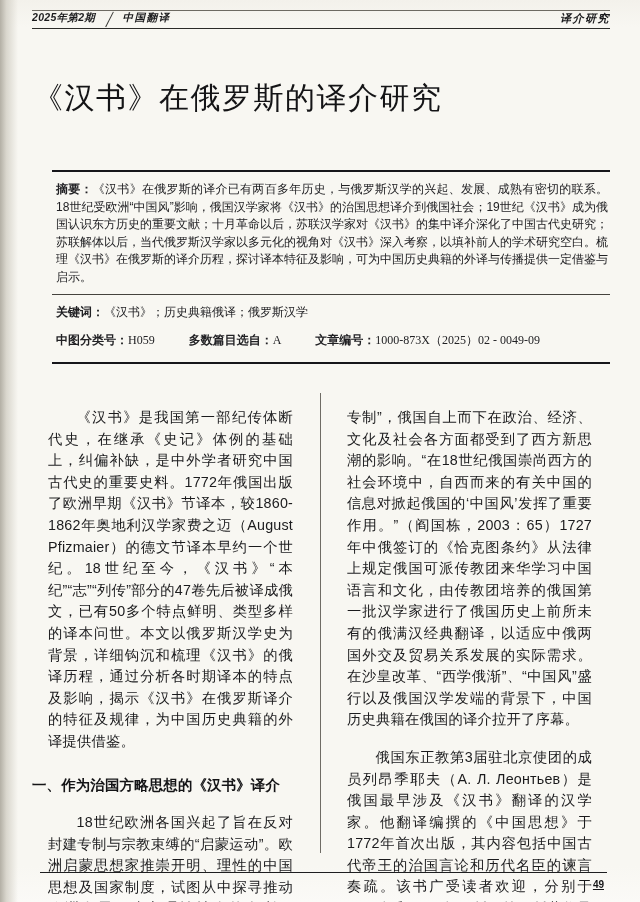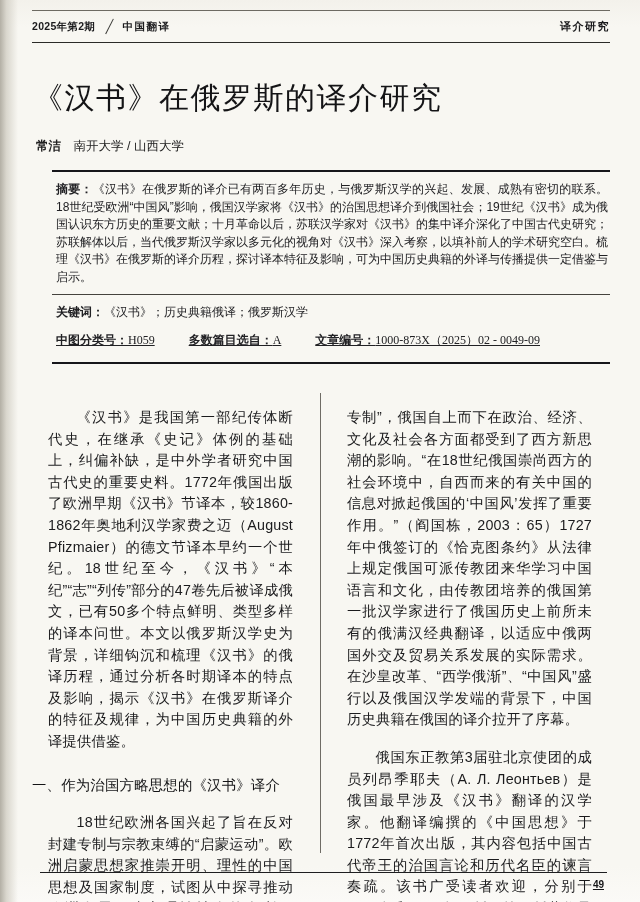--- a/index.html
+++ b/index.html
@@ -14,23 +14,23 @@
     overflow:hidden;
   }
   
   .page::before {
     content:""; position:absolute; left:0; top:0; bottom:0; width:18px;
     background:linear-gradient(90deg,#b3afa5 0,#d9d6cd 35%,rgba(248,247,242,0) 100%);
     pointer-events:none;
   }
   
   .header {
-    position:absolute; left:32px; right:30px; top:10px; height:33px;
+    position:absolute; left:32px; right:30px; top:10px; height:19px;
     border-top:1px solid #6d6a62; border-bottom:1.6px solid #2b2b28;
-    display:flex; align-items:center;
+    display:flex; font-style:italic;
   }
   .hdr-issue { font-size:10.5px; font-weight:bold; letter-spacing:.3px; }
   .hdr-slash { width:1.3px; height:17px; background:#3c3c39; transform:rotate(27deg); margin:0 12px 0 14px; }
   .hdr-journal { font-size:10.5px; font-weight:bold; letter-spacing:1.5px; }
   .hdr-section { margin-left:auto; font-size:11px; font-weight:bold; letter-spacing:1.5px; }
   
   .title {
     position:absolute; left:33px; top:78px; width:560px;
     font-size:30px; font-weight:normal; letter-spacing:1.5px; color:#141416;
   }
@@ -40,54 +40,50 @@
   .meta-box {
     position:absolute; left:32px; right:30px; top:170px;
     border-top:2.6px solid #16161a; border-bottom:2.6px solid #16161a;
     padding:9px 2px 0 4px;
     margin-left:20px;
   }
   .abstract { font-size:12px; line-height:17.6px; text-align:justify; color:#212124; }
   .lbl { font-weight:bold; }
   .meta-rule { border:0; border-top:1px solid #45433e; margin:7px -2px 0 -4px; }
   .keywords { font-size:12px; margin-top:9px; color:#212124; }
-  .class-row { display:flex; align-items:center; font-size:12px; margin:11px 0 13px; color:#212124;text-decoration:underline; }
+  .class-row { display:flex; align-items:center; font-size:12px; margin:11px 0 13px; color:#212124; }
   .class-item + .class-item { margin-left:34px; }
   .serif { font-family:"Liberation Serif","DejaVu Serif",serif; }
   
   .body-cols { position:absolute; left:32px; top:391px; width:576px; display:flex; }
   .col {
     width:277px; font-size:14.3px; line-height:21.6px;
     text-align:justify; color:#1b1b1d; letter-spacing:.2px;
   }
   .col p { margin:16px; }
   .col p.indent { text-indent:2em; }
-  .col h2 { font-size:14.4px; font-weight:normal; margin:22px 0 0; color:#141416; }
+  .col h2 { font-size:14.4px; font-weight:bold; margin:22px 0 0; color:#141416; }
   .col-divider { width:1px; background:#6f6c65; margin:2px 10px 0 11px; height:460px; flex:none; }
   
   .bottom-rule { position:absolute; left:40px; right:33px; top:872px; border-top:1.7px solid #1e1e20; }
   .page-number { position:absolute; top:879px; right:36px; font-size:10px; font-weight:bold; color:#161618;text-decoration:underline; }
 </style>
 </head>
 <body>
 
 <div class="page">
 
   <div class="header">
     <span class="hdr-issue">2025年第2期</span>
     <span class="hdr-slash"></span>
     <span class="hdr-journal">中国翻译</span>
     <span class="hdr-section">译介研究</span>
   </div>
 
   <h1 class="title">《汉书》在俄罗斯的译介研究</h1>
-  <div class="author-line">
-    <span class="author-name">常洁</span>
-    <span>南开大学 / 山西大学</span>
-  </div>
 
   <div class="meta-box">
     <p class="abstract"><span class="lbl">摘要：</span><span>《汉书》在俄罗斯的译介已有两百多年历史，与俄罗斯汉学的兴起、发展、成熟有密切的联系。18世纪受欧洲“中国风”影响，俄国汉学家将《汉书》的治国思想译介到俄国社会；19世纪《汉书》成为俄国认识东方历史的重要文献；十月革命以后，苏联汉学家对《汉书》的集中译介深化了中国古代史研究；苏联解体以后，当代俄罗斯汉学家以多元化的视角对《汉书》深入考察，以填补前人的学术研究空白。梳理《汉书》在俄罗斯的译介历程，探讨译本特征及影响，可为中国历史典籍的外译与传播提供一定借鉴与启示。</span></p>
     <hr class="meta-rule">
     <p class="keywords"><span class="lbl">关键词：</span><span>《汉书》；历史典籍俄译；俄罗斯汉学</span></p>
     <div class="class-row">
       <span class="class-item"><span class="lbl">中图分类号：</span><span class="serif">H059</span></span>
       <span class="class-item"><span class="lbl">多数篇目选自：</span><span class="serif">A</span></span>
       <span class="class-item"><span class="lbl">文章编号：</span><span class="serif">1000-873X（2025）02 - 0049-09</span></span>
     </div>

